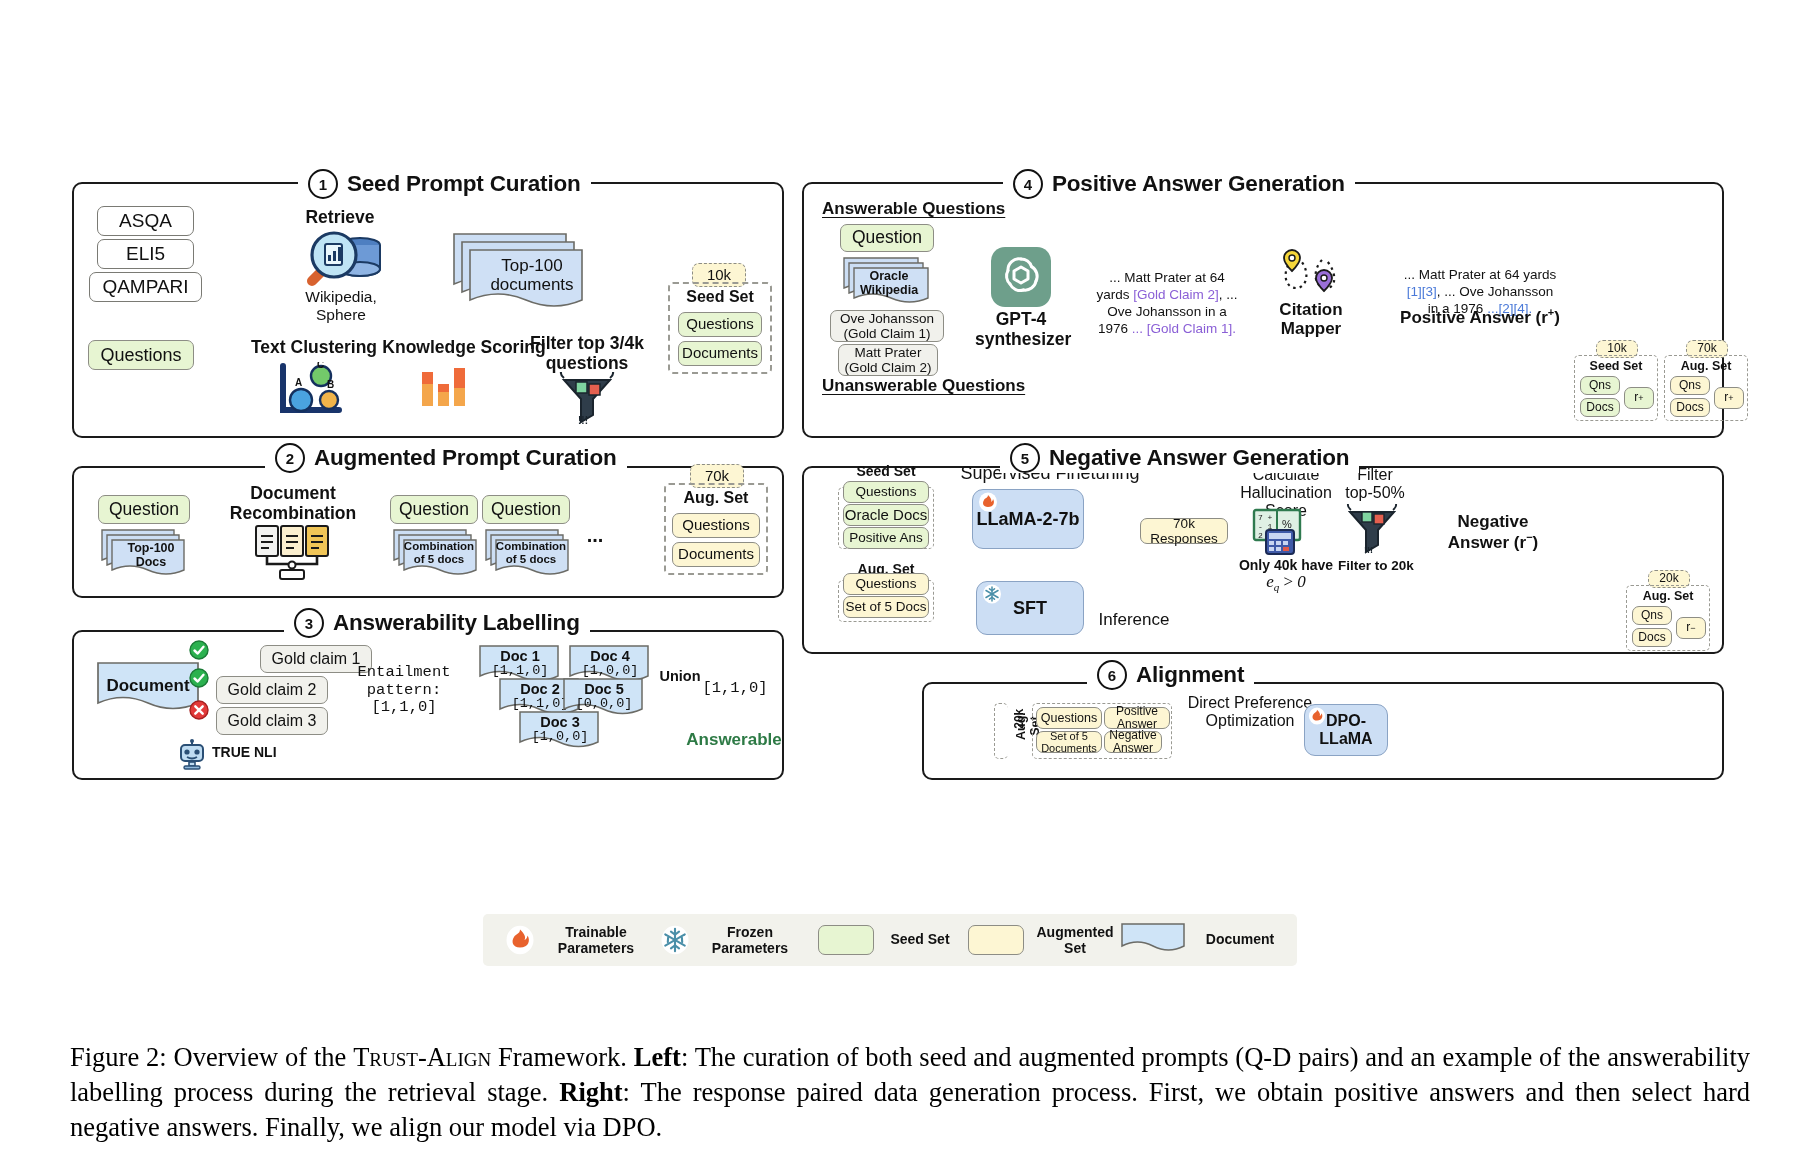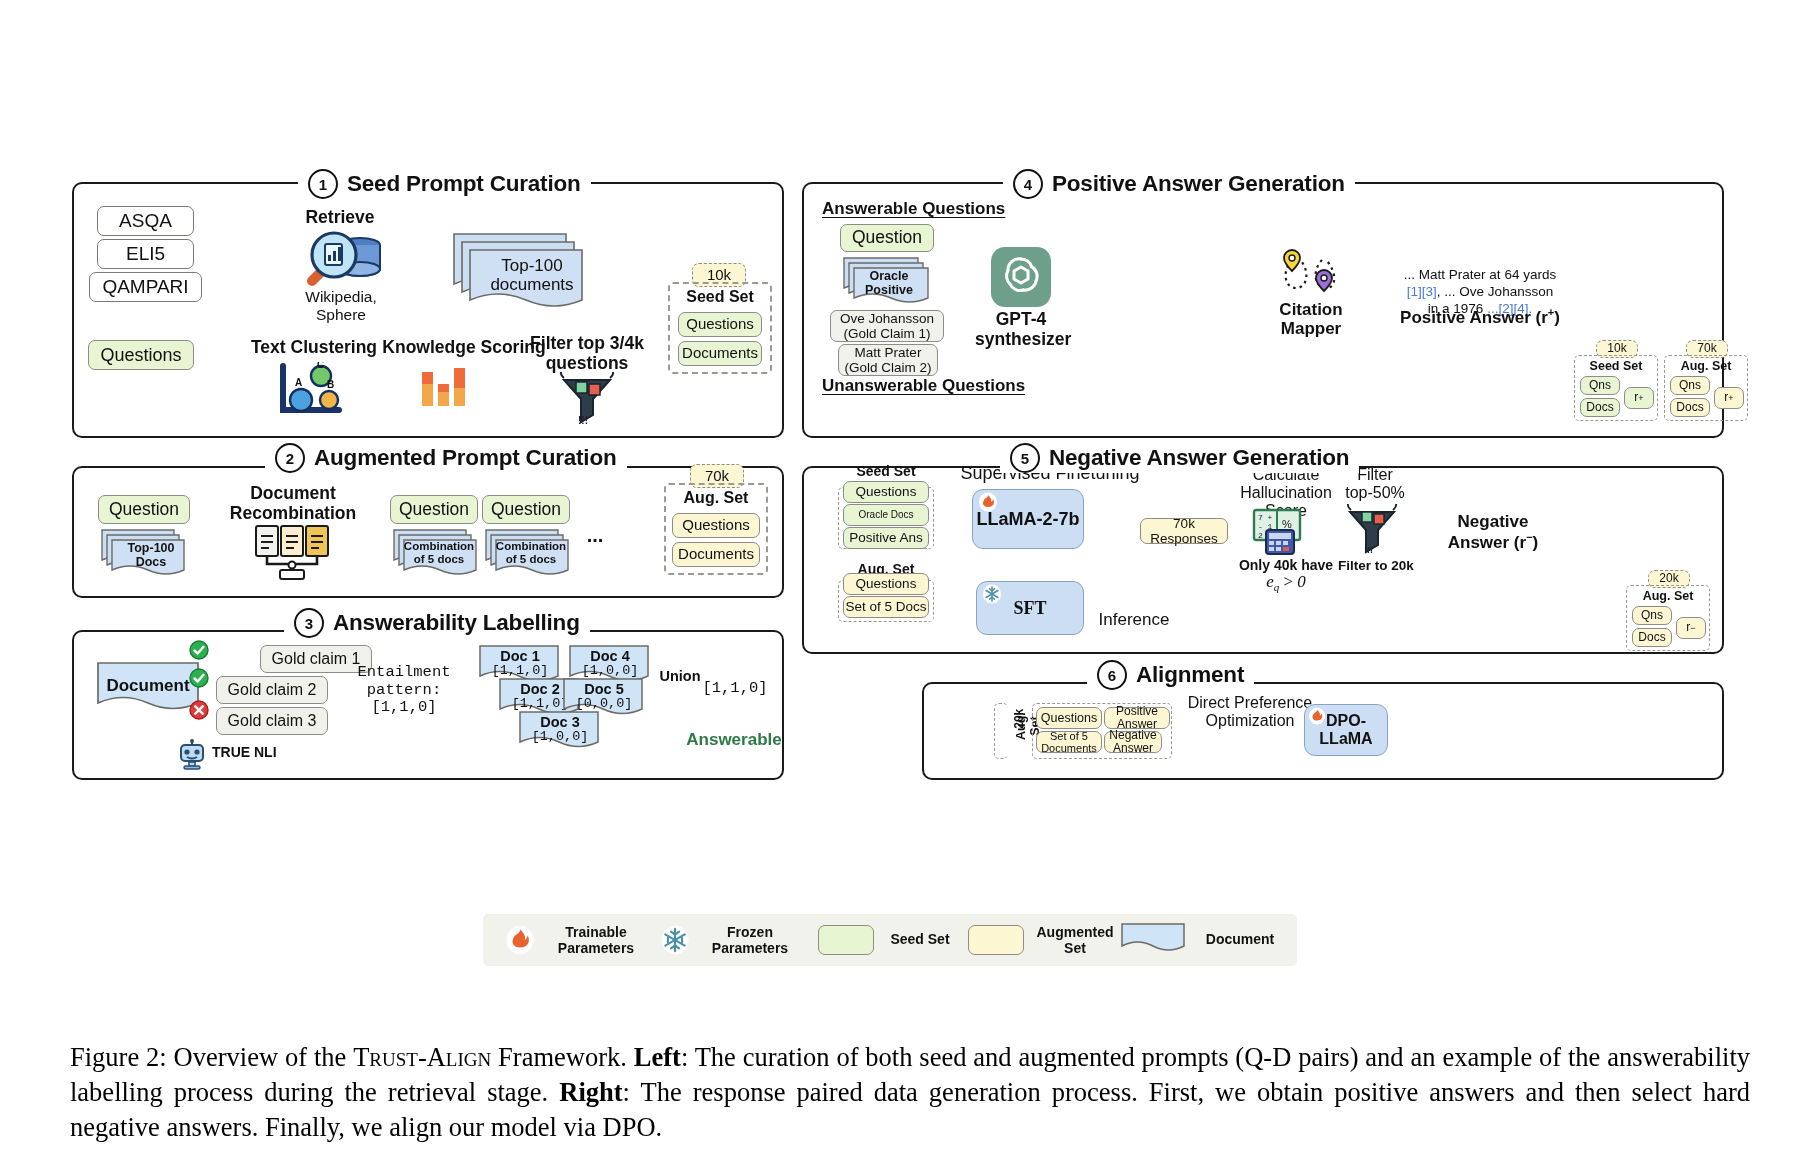--- a/index.html
+++ b/index.html
@@ -335,21 +335,21 @@
   <div class="lbl b ul" style="left:822px;top:199px;width:220px;font-size:17px;text-align:left;">Answerable Questions</div>
   <div class="box green" style="left:840px;top:224px;width:94px;height:28px;font-size:17.5px;">
       <span>Question</span>
     </div>
   <svg class="doc" style="left:840px;top:256px;" width="96" height="52" viewBox="0 0 96 52">
     <path d="M4 2 h74 v30 q-18.5 8 -37 0 q-18.5 -8 -37 0 z" fill="#ccdef4" stroke="#6b6b66" stroke-width="1.4"></path>
     <path d="M9 7 h74 v30 q-18.5 8 -37 0 q-18.5 -8 -37 0 z" fill="#ccdef4" stroke="#6b6b66" stroke-width="1.4"></path>
     <path d="M14 12 h74 v30 q-18.5 8 -37 0 q-18.5 -8 -37 0 z" fill="#cfe0f5" stroke="#6b6b66" stroke-width="1.4"></path>
   </svg>
   <div class="lbl b" style="left:848px;top:269px;width:82px;font-size:12.5px;">Oracle
-Positive</div>
+Wikipedia</div>
   <div class="box grey" style="left:830px;top:310px;width:114px;height:32px;font-size:13.5px;">
       <span class="lbl" style="position:static;width:auto;">Ove Johansson
 (Gold Claim 1)</span>
     </div>
   <div class="box grey" style="left:838px;top:344px;width:100px;height:32px;font-size:13.5px;">
       <span class="lbl" style="position:static;width:auto;">Matt Prater
 (Gold Claim 2)</span>
     </div>
 
   <svg class="doc" style="left:990px;top:246px;" width="62" height="62" viewBox="0 0 62 62">
@@ -360,20 +360,23 @@
       <path d="M46 35.1 a11 11 0 0 1 -12.5 8.9"></path>
       <path d="M33.5 44 a11 11 0 0 1 -13.5 -6"></path>
       <path d="M20 38 a11 11 0 0 1 -2 -13.5"></path>
       <path d="M18 24.5 a11 11 0 0 1 13 -11.5"></path>
       <path d="M24 25 L31 21 L38 25 L38 33 L31 37 L24 33 Z"></path>
     </g>
   </svg>
   <div class="lbl b" style="left:975px;top:310px;width:92px;font-size:17.5px;">GPT-4
 synthesizer</div>
 
+  <div class="lbl" style="left:1092px;top:253px;width:150px;font-size:13.5px;line-height:1.25;">
+    <span>... Matt Prater at 64 yards </span><span class="purple">[Gold Claim 2]</span><span>, ... Ove Johansson in a 1976 </span><span class="purple">... [Gold Claim 1].</span>
+  </div>
 
   <svg class="doc" style="left:1274px;top:248px;" width="74" height="58" viewBox="0 0 74 58">
     <path d="M18 12 C8 22, 10 40, 22 40 C34 40, 36 22, 26 12" fill="none" stroke="#1a1a1a" stroke-width="2.2" stroke-dasharray="2.5 4"></path>
     <path d="M48 12 C38 22, 40 40, 52 40 C64 40, 62 22, 52 12" fill="none" stroke="#1a1a1a" stroke-width="2.2" stroke-dasharray="2.5 4"></path>
     <path d="M18 2 a8 8 0 0 1 8 8 c0 5 -8 13 -8 13 s-8 -8 -8 -13 a8 8 0 0 1 8 -8z" fill="#f5d63a" stroke="#1a1a1a" stroke-width="1.8"></path>
     <circle cx="18" cy="10" r="3" fill="#fff" stroke="#1a1a1a" stroke-width="1.4"></circle>
     <path d="M50 22 a8 8 0 0 1 8 8 c0 5 -8 13 -8 13 s-8 -8 -8 -13 a8 8 0 0 1 8 -8z" fill="#9a6fd8" stroke="#1a1a1a" stroke-width="1.8"></path>
     <circle cx="50" cy="30" r="3" fill="#fff" stroke="#1a1a1a" stroke-width="1.4"></circle>
   </svg>
   <div class="lbl b" style="left:1266px;top:300px;width:90px;font-size:17px;">Citation
@@ -422,21 +425,21 @@
   <div class="panel-title" style="left:1000px;top:443px;">
     <div class="num-circle">5</div>
     <div class="ptitle">Negative Answer Generation</div>
   </div>
 
   <div class="dash" style="left:838px;top:487px;width:96px;height:62px;border-width:1.8px;"></div>
   <div class="lbl b" style="left:838px;top:464px;width:96px;font-size:14px;">Seed Set</div>
   <div class="box green" style="left:843px;top:481px;width:86px;height:22px;font-size:13.5px;">
       <span>Questions</span>
     </div>
-  <div class="box green" style="left:843px;top:504px;width:86px;height:22px;font-size:10px;text-align:center;">
+  <div class="box green" style="left:843px;top:504px;width:86px;height:22px;font-size:15px;text-align:center;">
       <span>Oracle Docs</span>
     </div>
   <div class="box green" style="left:843px;top:527px;width:86px;height:22px;font-size:13.5px;">
       <span>Positive Ans</span>
     </div>
 
   <div class="dash" style="left:838px;top:580px;width:96px;height:42px;border-width:1.8px;"></div>
   <div class="lbl b" style="left:838px;top:562px;width:96px;font-size:14px;">Aug. Set</div>
   <div class="box cream" style="left:843px;top:573px;width:86px;height:22px;font-size:13.5px;">
       <span>Questions</span>
@@ -446,21 +449,21 @@
     </div>
 
   <div class="lbl" style="left:950px;top:463px;width:200px;font-size:18px;">Supervised Finetuning</div>
   <div class="box blue" style="left:972px;top:489px;width:112px;height:60px;font-size:18px;font-weight:bold;">
       <span>LLaMA-2-7b</span>
     </div>
   <svg class="doc" style="left:978px;top:492px;" width="20" height="20" viewBox="0 0 20 20">
     <ellipse cx="10" cy="10" rx="9" ry="9.5" fill="#fff"></ellipse>
     <path d="M10 3 c3 3 4 5 3 7 c2 -1 2 -3 2 -3 c2 3 1 8 -5 8 c-5 0 -6 -4 -4 -7 c1 -2 4 -2 4 -5z" fill="#e8622d"></path>
   </svg>
-  <div class="box blue" style="left:976px;top:581px;width:108px;height:54px;font-size:18px;font-weight:bold;font-family:Liberation Serif, serif;">
+  <div class="box blue" style="left:976px;top:581px;width:108px;height:54px;font-size:18px;font-weight:bold;">
       <span>SFT</span>
     </div>
   <svg class="doc" style="left:982px;top:584px;" width="20" height="20" viewBox="0 0 20 20">
     <ellipse cx="10" cy="10" rx="9" ry="9.5" fill="#fff"></ellipse>
     <g stroke="#4a8fa8" stroke-width="1.5" stroke-linecap="round">
       <line x1="10" y1="3" x2="10" y2="17"></line>
         <line x1="4" y1="6.5" x2="16" y2="13.5"></line>
         <line x1="4" y1="13.5" x2="16" y2="6.5"></line>
       <line x1="7.5" y1="4.8" x2="10" y2="6.6"></line>
         <line x1="12.5" y1="4.8" x2="10" y2="6.6"></line>

